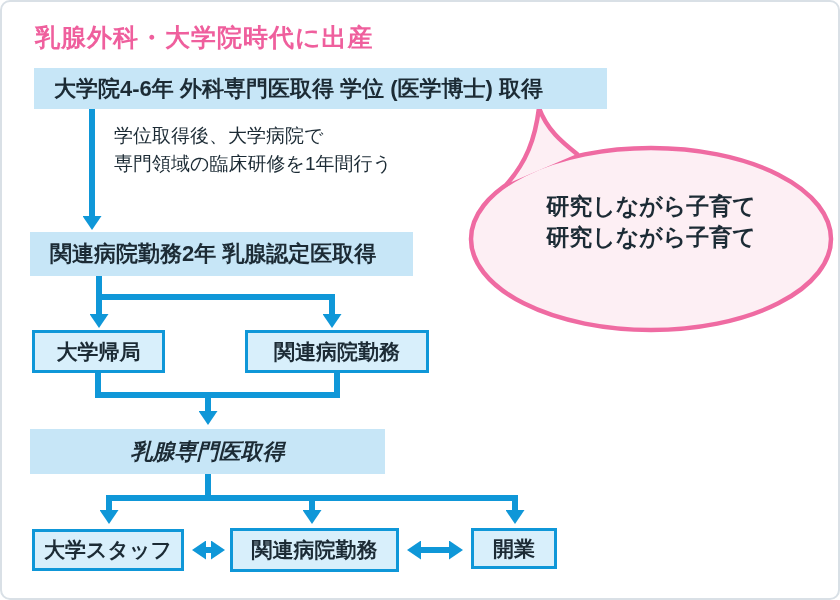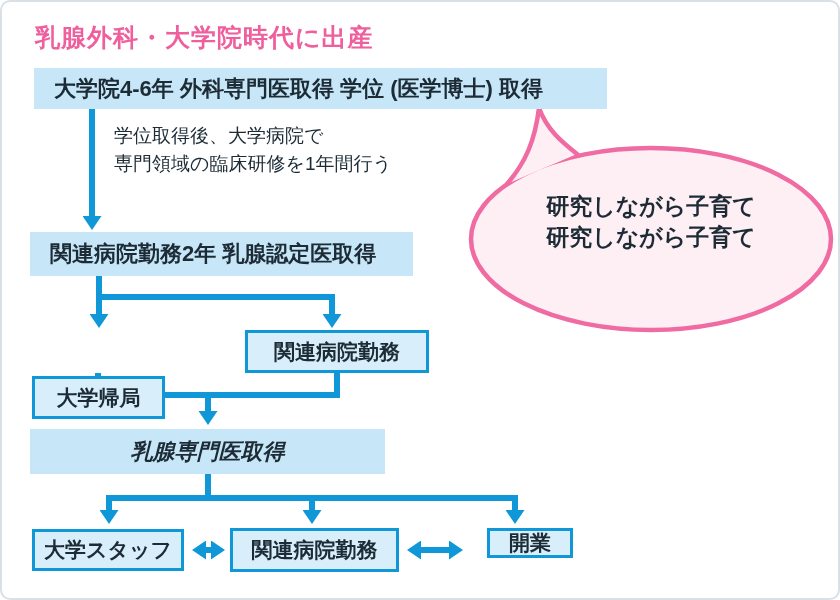--- a/index.html
+++ b/index.html
@@ -29,26 +29,26 @@
   }
   .band.pad{padding-left:20px;}
   .band.center{justify-content:center;font-style:italic;}
   .cell{
     background:var(--fill-light,#d8effb);border:3px solid var(--line,#0f97d8);
     color:var(--ink,#1c2b35);font-weight:bold;font-size:21px;
     display:flex;align-items:center;justify-content:center;
   }
   .box1{left:32px;top:66px;width:573px;height:41px;}
   .box2{left:28px;top:230px;width:383px;height:44px;}
-  .box3a{left:30px;top:328px;width:133px;height:43px;margin-top:46px;}
+  .box3a{left:30px;top:328px;width:133px;height:43px;}
   .box3b{left:243px;top:328px;width:184px;height:43px;}
   .box4{left:28px;top:427px;width:355px;height:45px;font-size:22px;}
   .box5a{left:30px;top:527px;width:152px;height:42px;align-items:center;}
   .box5b{left:228px;top:526px;width:169px;height:44px;}
-  .box5c{left:469px;top:526px;width:86px;height:30px;margin-left:16px;}
+  .box5c{left:469px;top:526px;width:86px;height:41px;}
   .note{
     left:112px;top:120px;width:320px;color:var(--ink,#1c2b35);
     font-size:19px;line-height:27.5px;font-weight:500;
   }
   .bubble-text{
     left:470px;top:189px;width:358px;text-align:center;
     color:var(--ink,#1c2b35);font-size:23px;font-weight:bold;line-height:31px;
   }
   svg.layer{position:absolute;left:0;top:0;}
   .conn{stroke:var(--line,#0f97d8);stroke-width:6;fill:none;}

